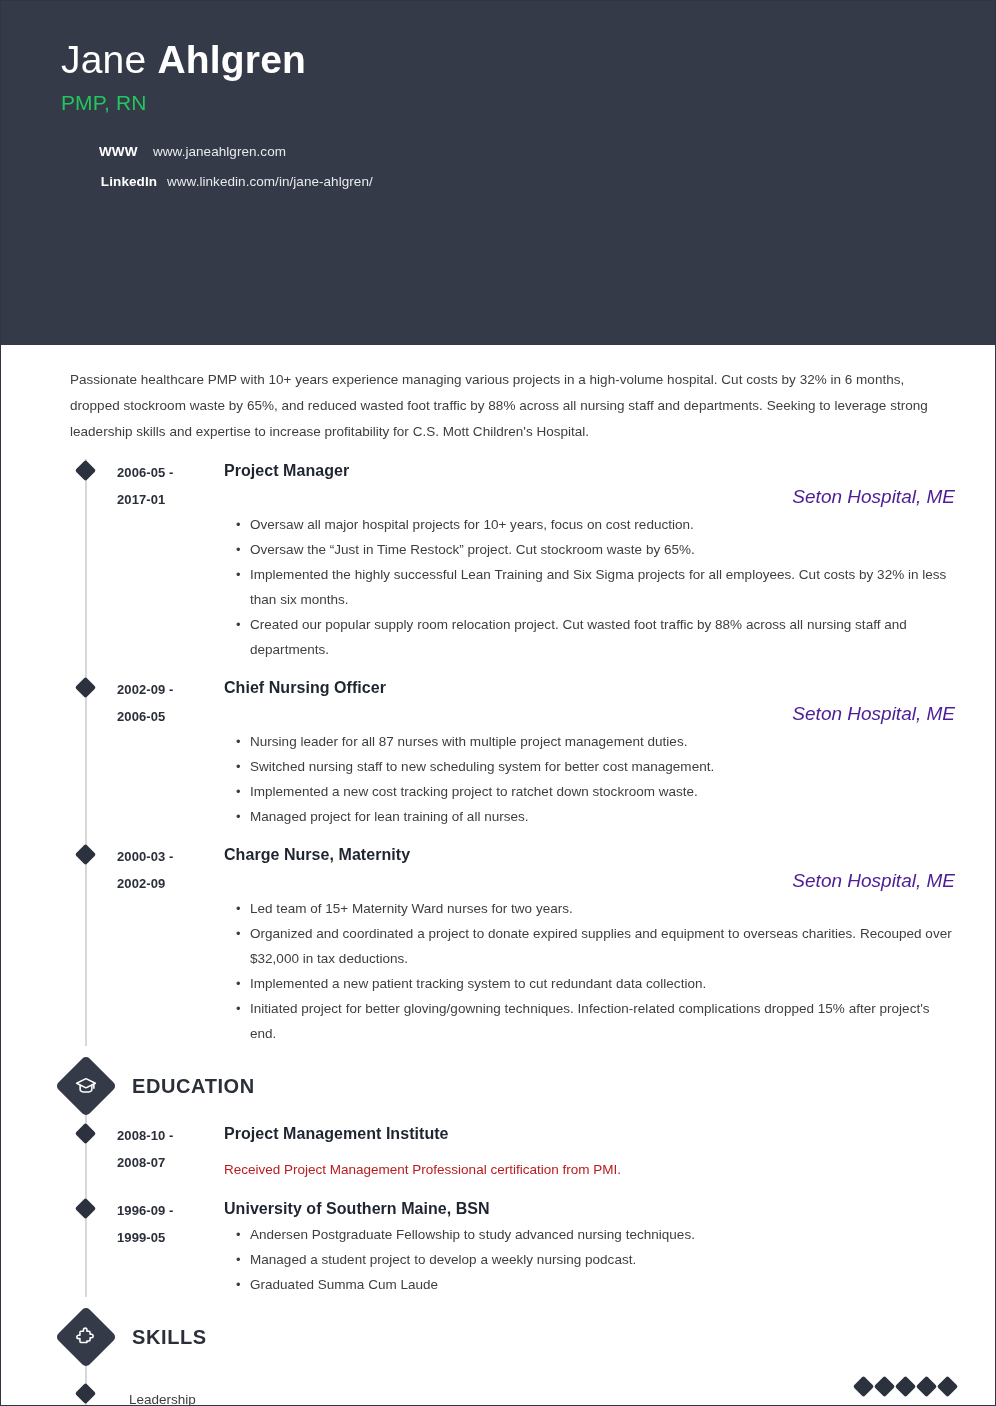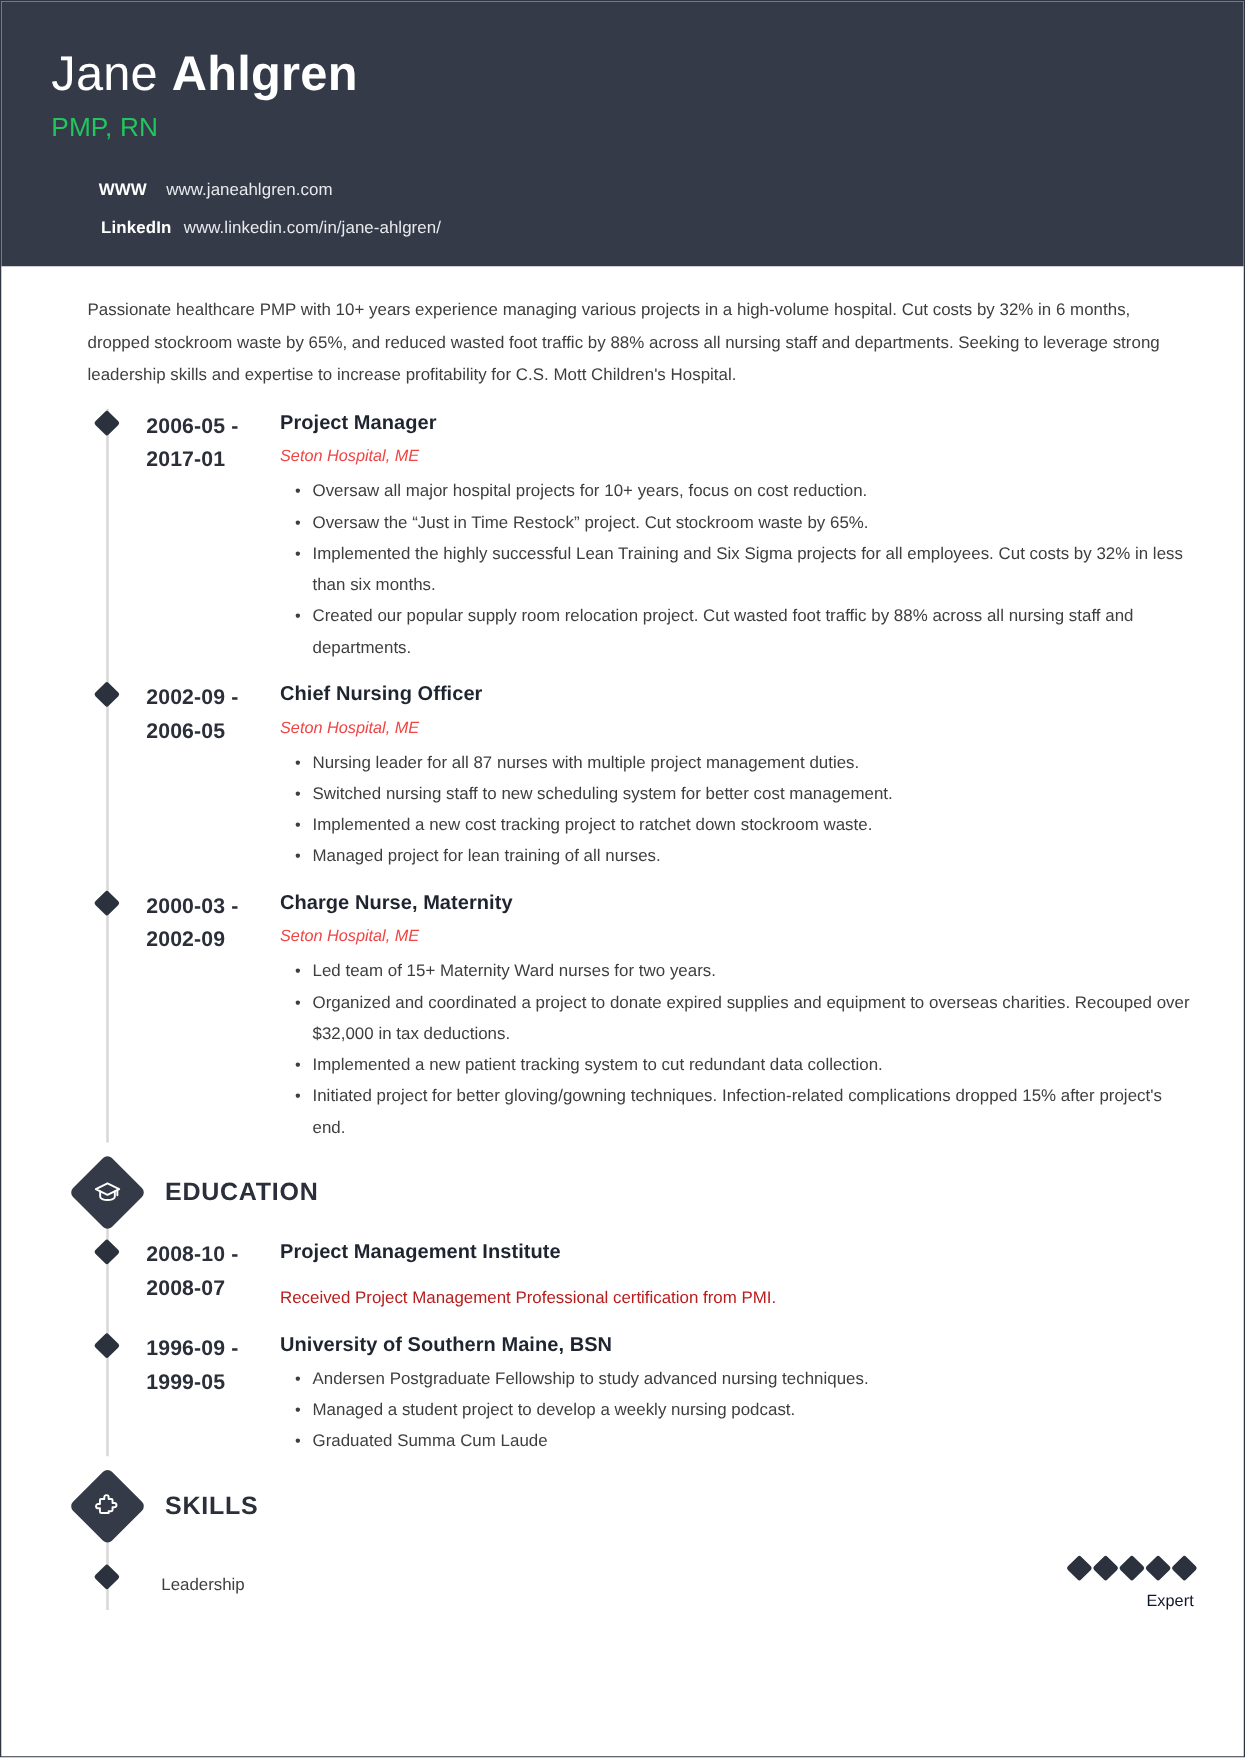--- a/index.html
+++ b/index.html
@@ -18,23 +18,23 @@
     box-sizing: border-box;
     background: #ffffff;
     border: 1px solid #2f3542;
     overflow: hidden;
   }
 
   
   .header {
     background: #343a47;
     color: #ffffff;
-    padding: 36px 40px 26px 40px;
+    padding: 36px 40px 26px 60px;
     box-sizing: border-box;
-    height: 212px;
+    height: 344px;
     position: relative;
   }
   .name {
     font-size: 39px;
     line-height: 46px;
     font-weight: 400;
     letter-spacing: 0.2px;
     color: #ffffff;
     margin: 0;
     white-space: pre;
@@ -150,43 +150,44 @@
     height: 15px;
     background: #2b313d;
     transform: rotate(45deg);
     border-radius: 2px;
     z-index: 3;
   }
   .entry-dates {
     flex: 0 0 95px;
     width: 95px;
     margin-left: 59px;
-    font-size: 17px;
+    font-size: 13px;
     font-weight: 700;
     color: #2a2f3a;
     line-height: 27px;
     letter-spacing: 0.1px;
   }
   .entry-body {
     flex: 1 1 auto;
     padding-left: 12px;
   }
   .entry-title {
     font-size: 16px;
     font-weight: 700;
     color: #1f2530;
     line-height: 23px;
     letter-spacing: 0.05px;
   }
   .entry-sub {
-    font-size: 13px;
+    font-size: 19px;
     font-style: italic;
-    color: #ef4444;
+    color: #4c1d95;
     line-height: 26px;
     margin-top: 2px;
+    text-align: right;
   }
   .entry-plain {
     font-size: 13.5px;
     color: #b91c1c;
     line-height: 26px;
     margin-top: 12px;
   }
   ul.bullets {
     list-style: none;
     margin: 2px 0 0 0;

